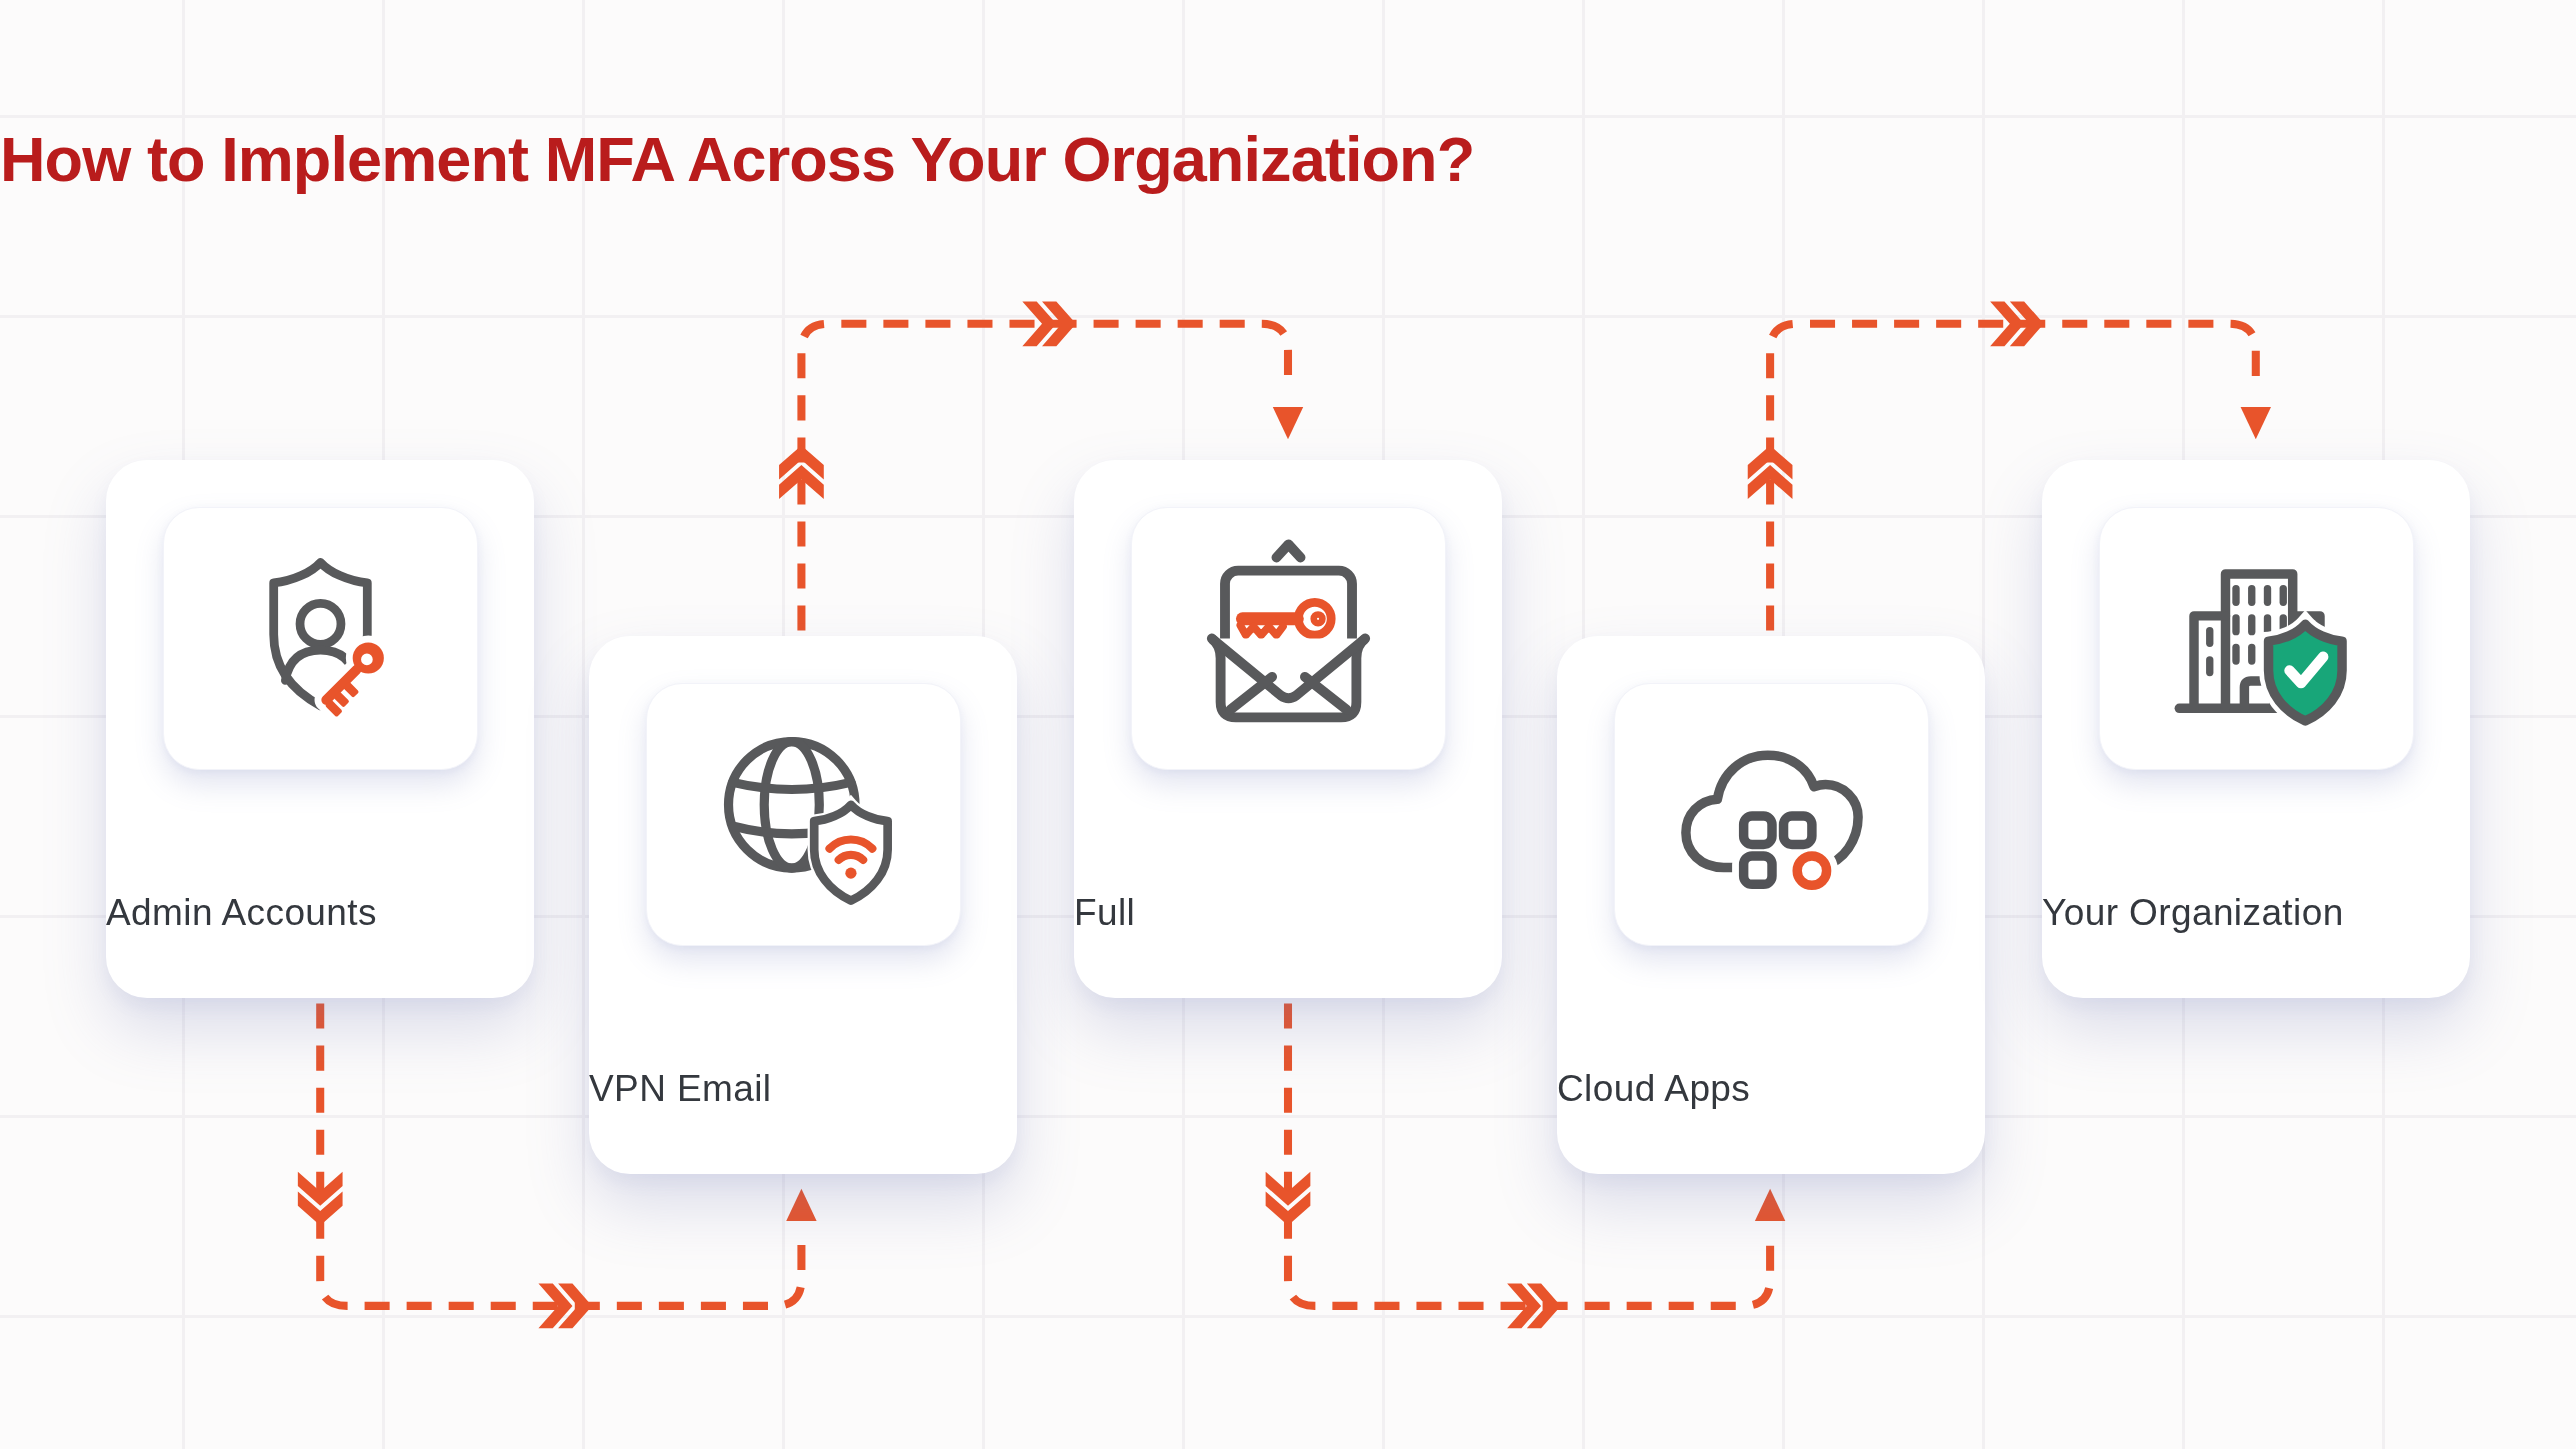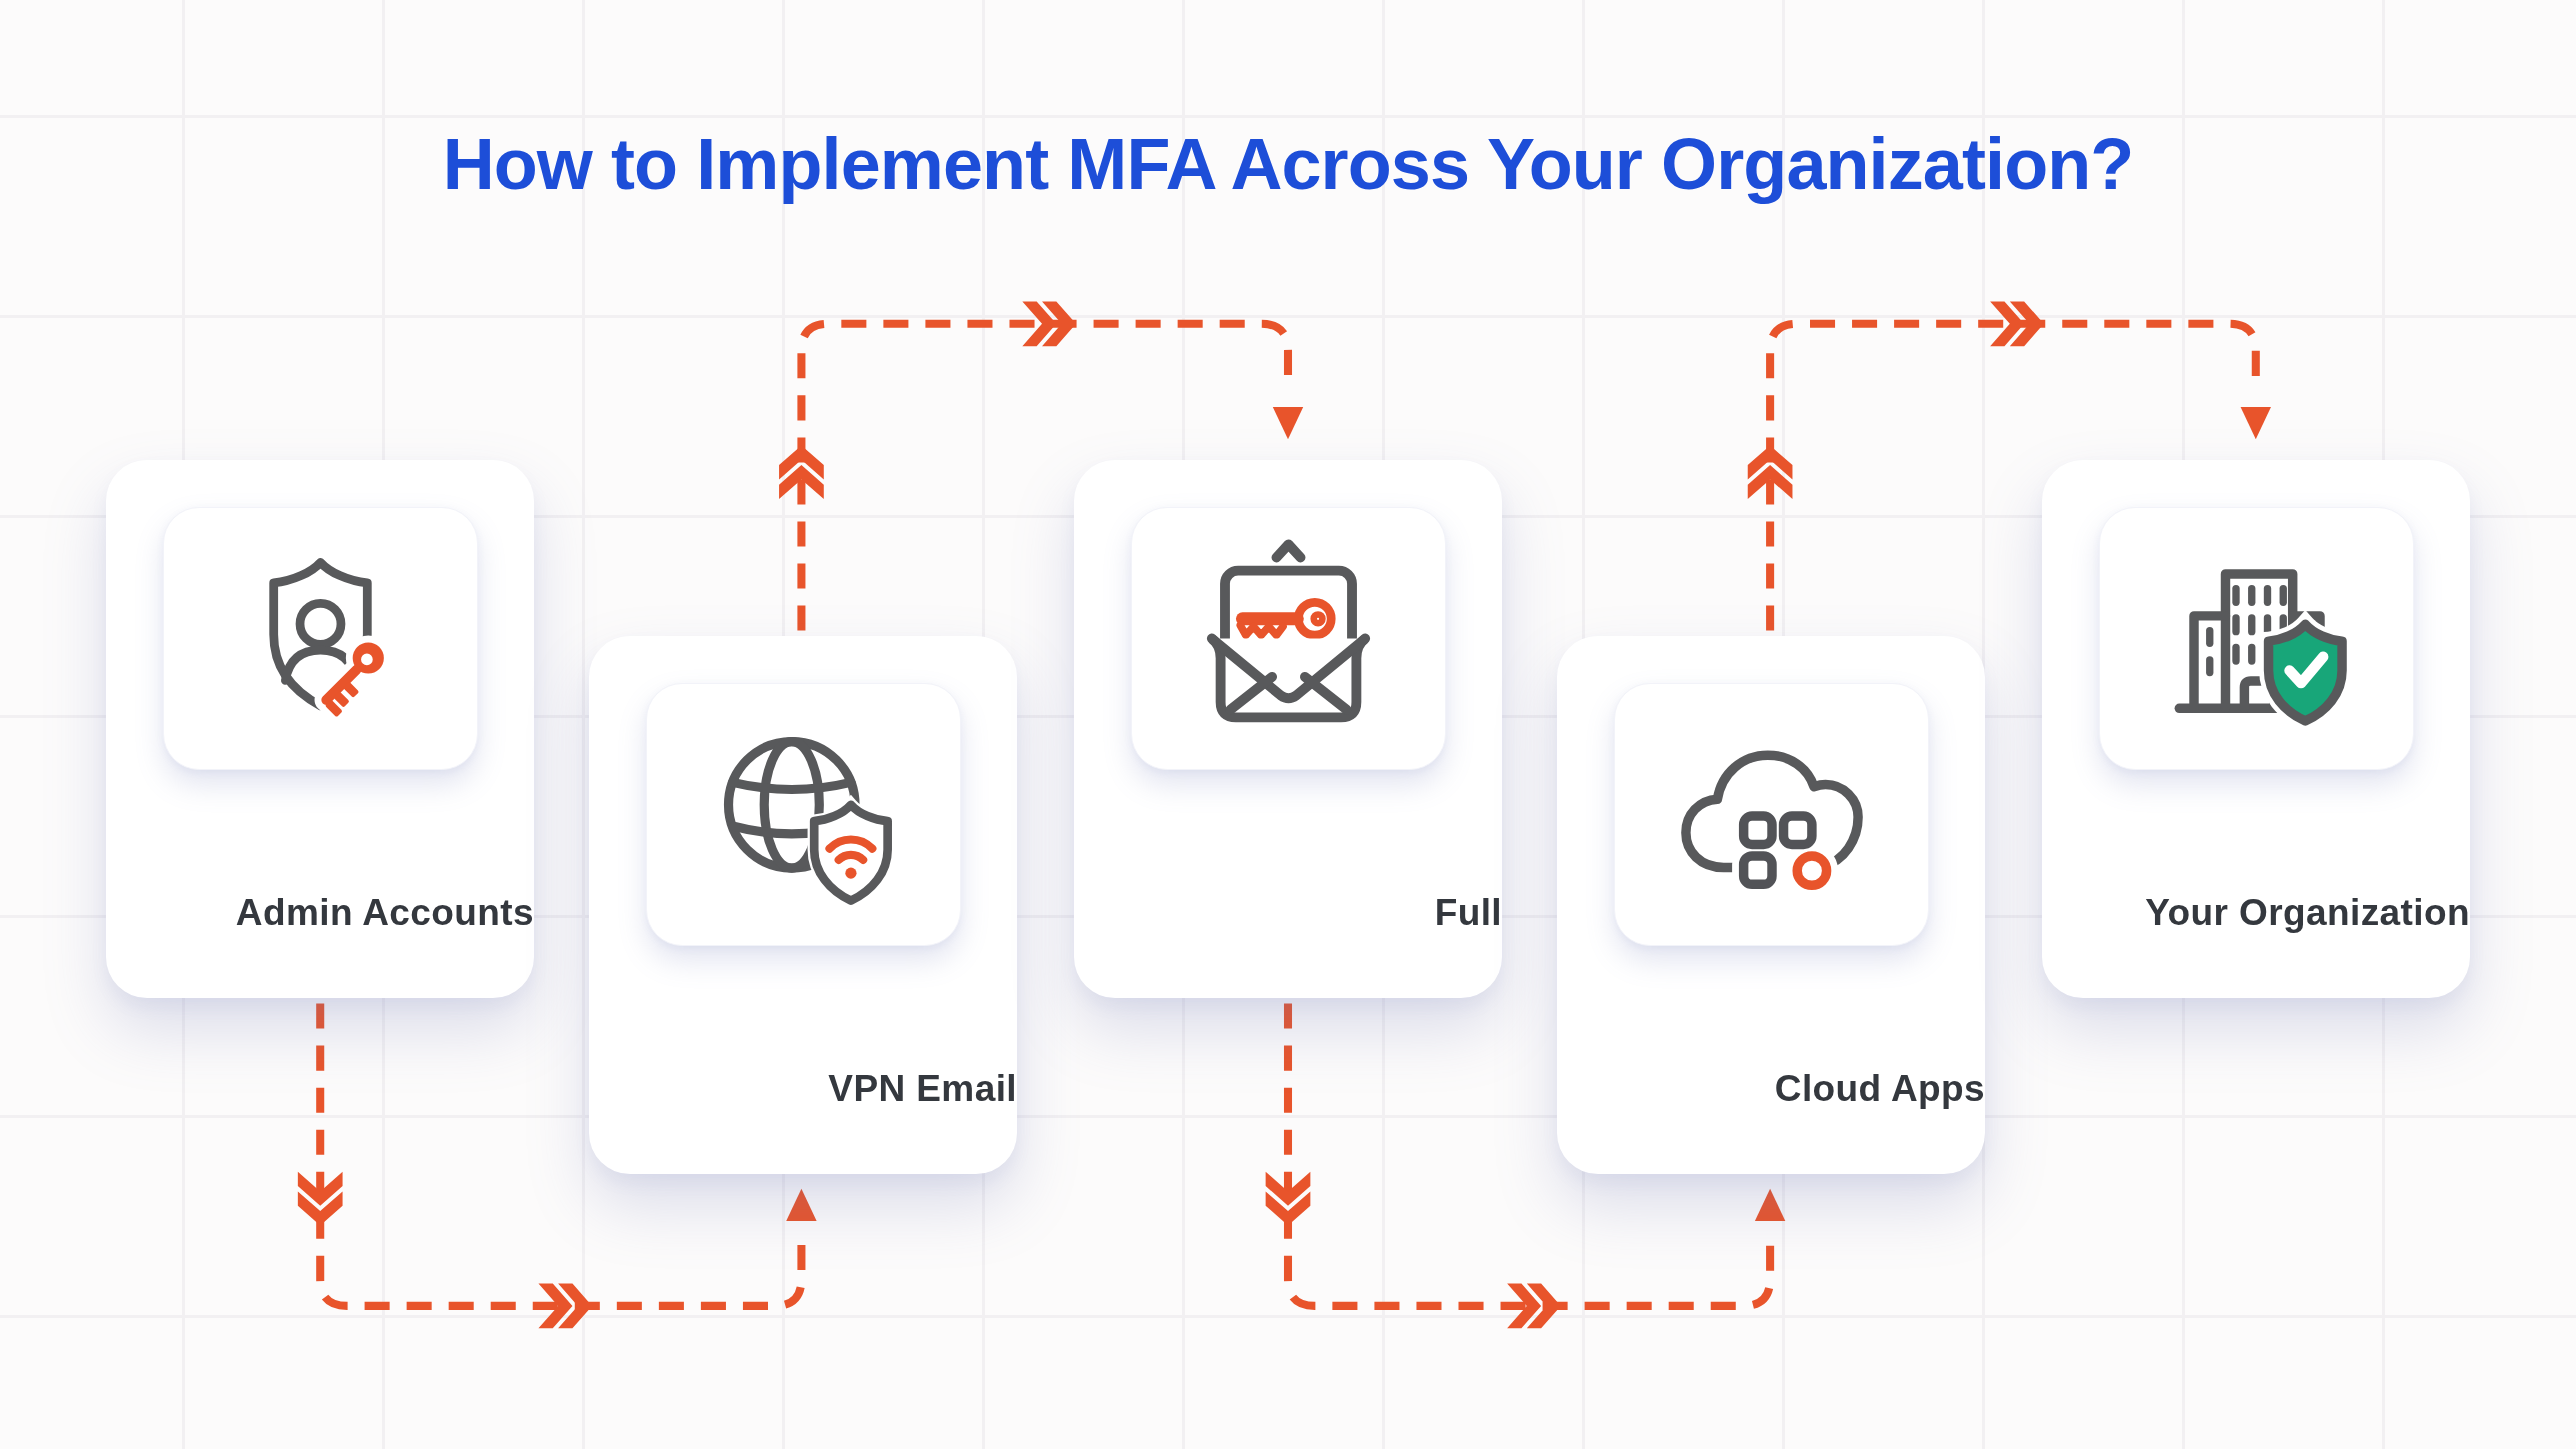--- a/index.html
+++ b/index.html
@@ -8,37 +8,37 @@
     background-color:#FCFBFB;
     background-image:
       linear-gradient(to right,#F2F0F2 2.7px,transparent 2.7px),
       linear-gradient(to bottom,#F2F0F2 2.7px,transparent 2.7px);
     background-size:200px 200px;
     background-position:182px 115px;
     font-family:"Liberation Sans","DejaVu Sans",sans-serif;
   }
   .title{
     position:absolute;top:123px;left:0;width:100%;
-    text-align:center;font-size:72px;font-weight:700;letter-spacing:-0.9px;
-    color:#1d4ed8;
+    text-align:left;font-size:63px;font-weight:700;letter-spacing:-0.9px;
+    color:#b91c1c;
   }
   .card{
     position:absolute;width:428px;height:538px;background:#ffffff;
     border-radius:41px;
     box-shadow:0 9px 16px rgba(120,130,185,0.08),0 32px 63px rgba(108,120,178,0.22);
   }
   .tile{
     position:absolute;top:47px;left:57px;width:313px;height:261px;
     background:#ffffff;border-radius:36px;border:0.9px solid #F2F3F9;
     box-shadow:0 14.3px 29px rgba(115,126,185,0.20),0 2.7px 7.2px rgba(115,126,185,0.08);
     display:flex;align-items:center;justify-content:center;
   }
   .card-label{
-    position:absolute;left:0;right:0;top:432px;text-align:right;
-    font-size:37px;font-weight:700;letter-spacing:0.4px;color:#34383E;padding-left:32px;
+    position:absolute;left:0;right:0;top:432px;text-align:left;
+    font-size:37px;font-weight:400;letter-spacing:0.4px;color:#34383E;
   }
   #connectors{position:absolute;left:0;top:0;z-index:0;}
   .card{z-index:1;}
   .conn{fill:none;stroke:#E8542B;stroke-width:9;stroke-dasharray:28 19;}
   .glyph{fill:#E8542B;stroke:none;}
   .icon-stroke{fill:none;stroke:#58595B;stroke-width:9;stroke-linecap:round;stroke-linejoin:round;}
   .icon-stroke-thin{fill:none;stroke:#58595B;stroke-width:7;stroke-linecap:round;stroke-linejoin:round;}
   .orange-stroke{fill:none;stroke:#E8542B;stroke-linecap:round;stroke-linejoin:round;}
   .halo{fill:#ffffff;stroke:#ffffff;}
 </style>

